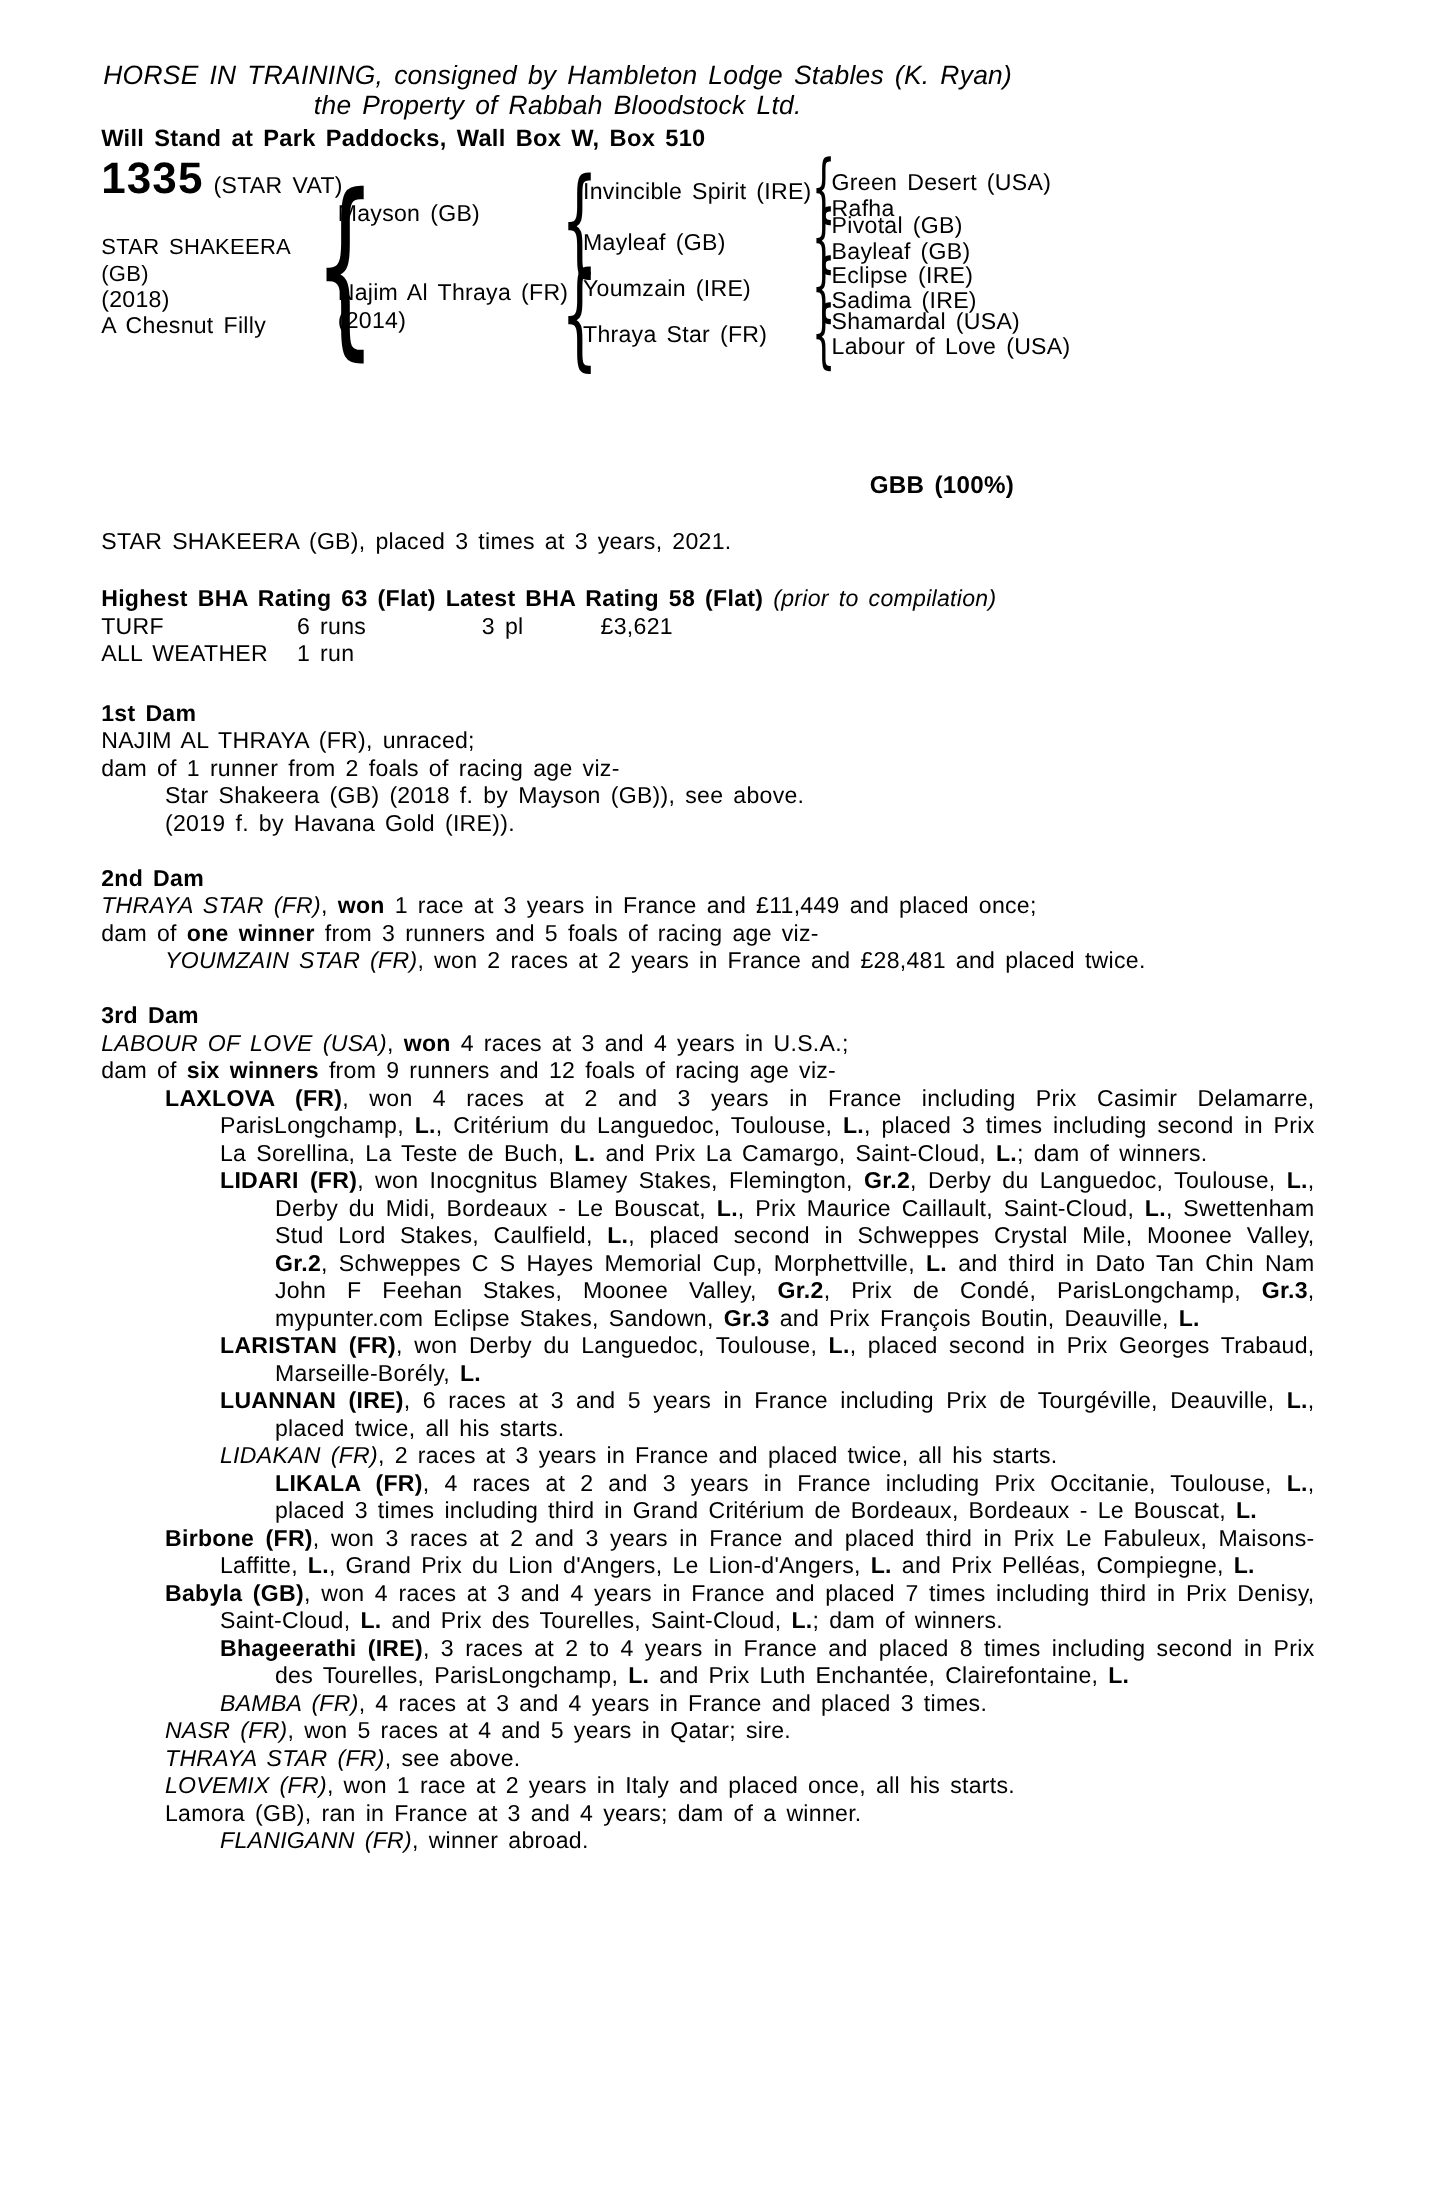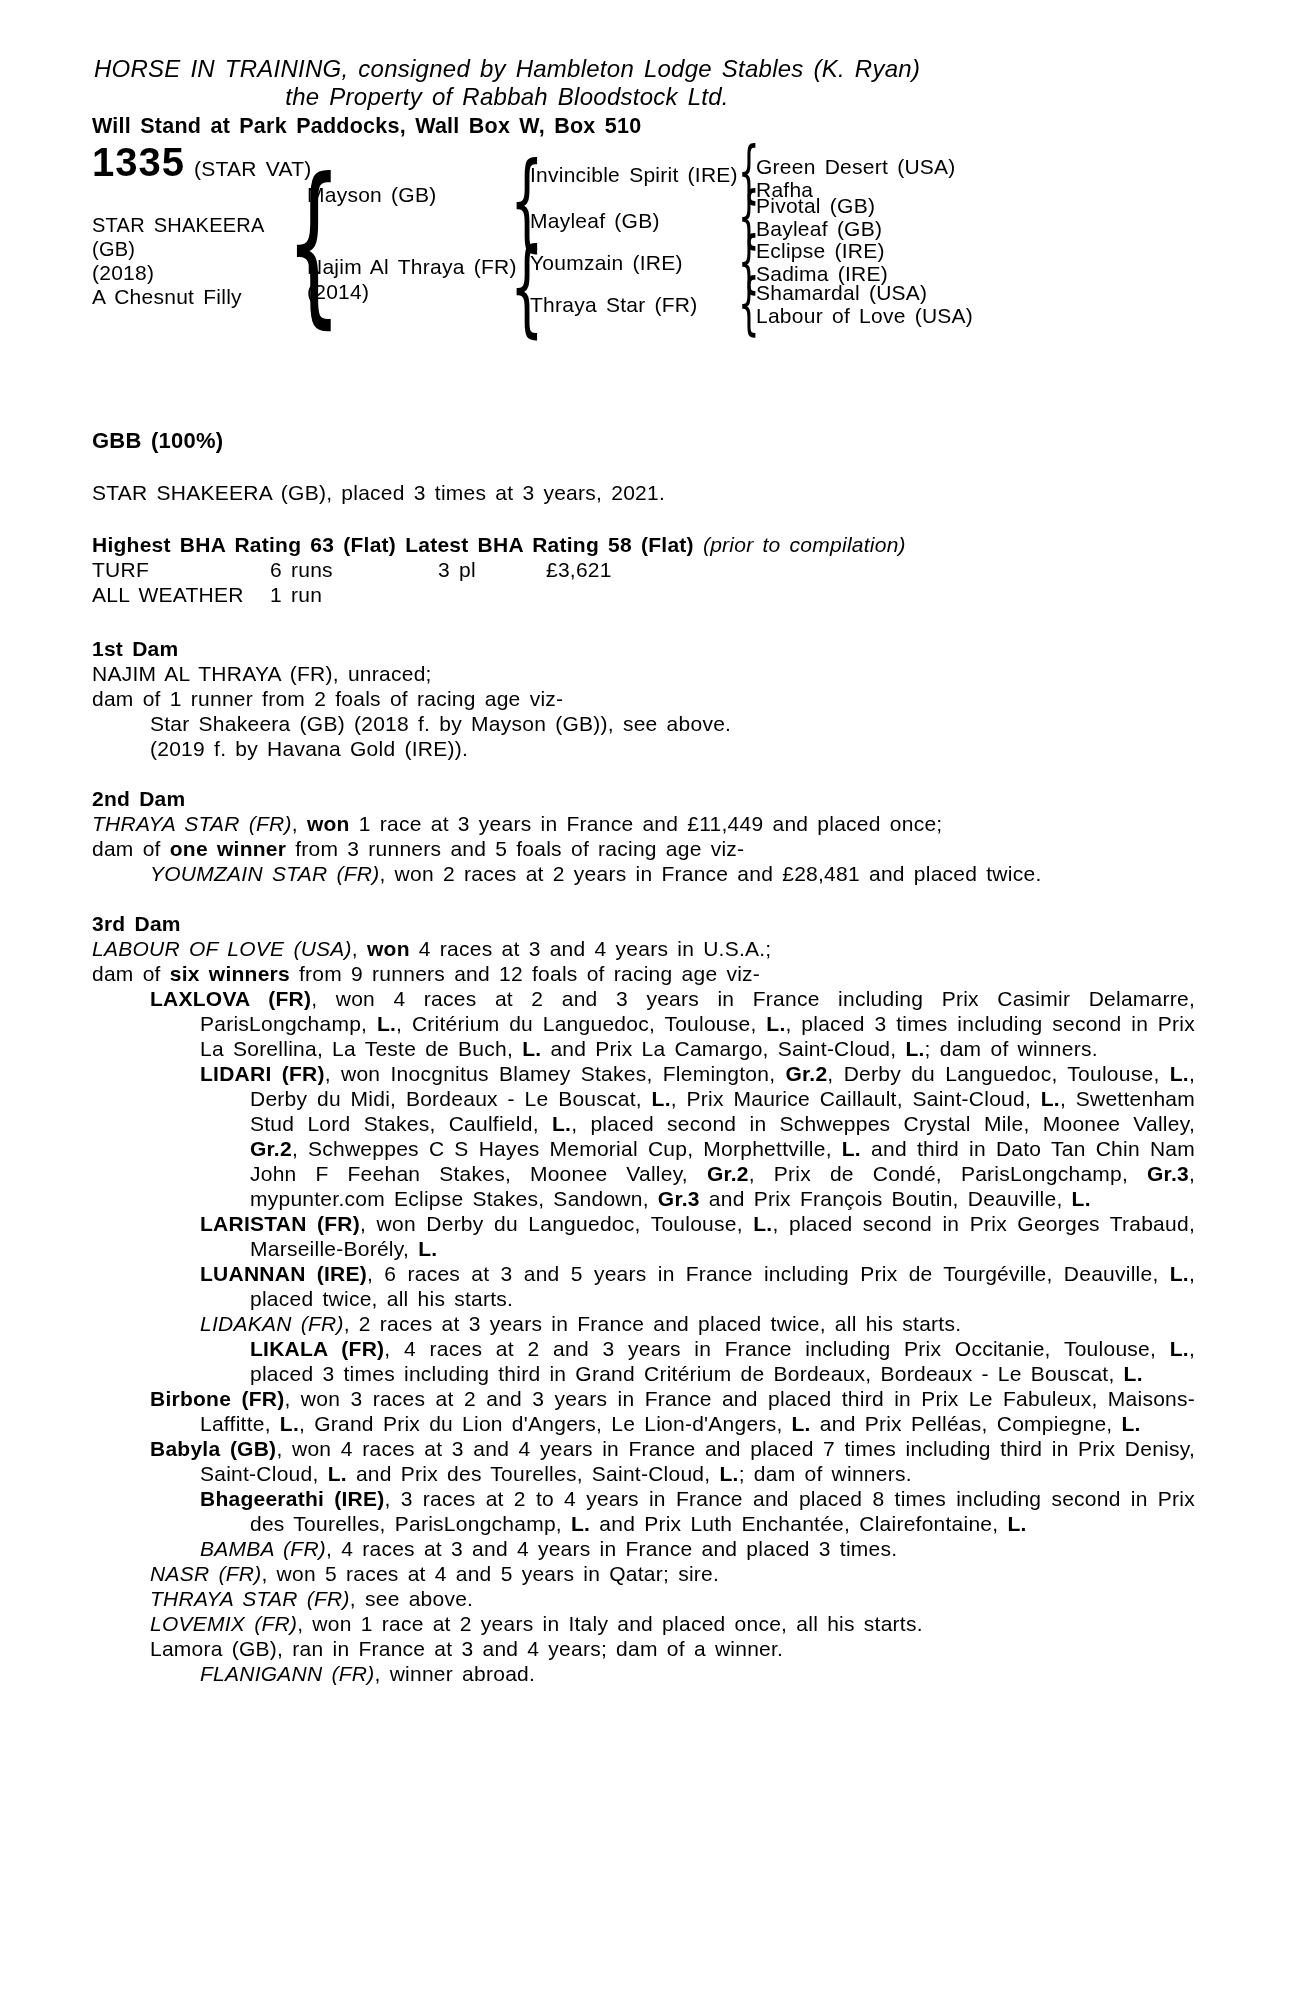--- a/index.html
+++ b/index.html
@@ -22,21 +22,21 @@
   .g1a{position:absolute;left:215px;top:34px;white-space:nowrap;}
   .g1b{position:absolute;left:215px;top:106px;white-space:nowrap;}
   .g2{position:absolute;left:438px;white-space:nowrap;}
   .g3{position:absolute;left:664px;line-height:22.5px;white-space:nowrap;}
   .brace{position:absolute;transform:scaleX(.5);transform-origin:left center;
          font-family:"DejaVu Sans",sans-serif;font-weight:400;letter-spacing:0;word-spacing:0;}
   .b1{left:194px;top:30px;font-size:175px;line-height:130px;}
   .b2{left:418px;font-size:106px;line-height:82px;}
   .b3{left:646px;font-size:68px;line-height:52px;}
   
-  .gbb{left:92px;top:428px;width:830px;text-align:left;font-weight:bold;font-size:22px;}
+  .gbb{left:92px;top:428px;width:830px;text-align:right;font-weight:bold;font-size:22px;}
   .racerec{left:92px;top:480px;width:1105px;}
   
   .ratings{left:92px;top:532px;width:1105px;}
   .r-bold{font-weight:bold;}
   .r-ital{font-style:italic;}
   .r-row span{display:inline-block;}
   .r-surface{width:178px;}
   .r-runs{width:168px;}
   .r-places{width:108px;}
   

